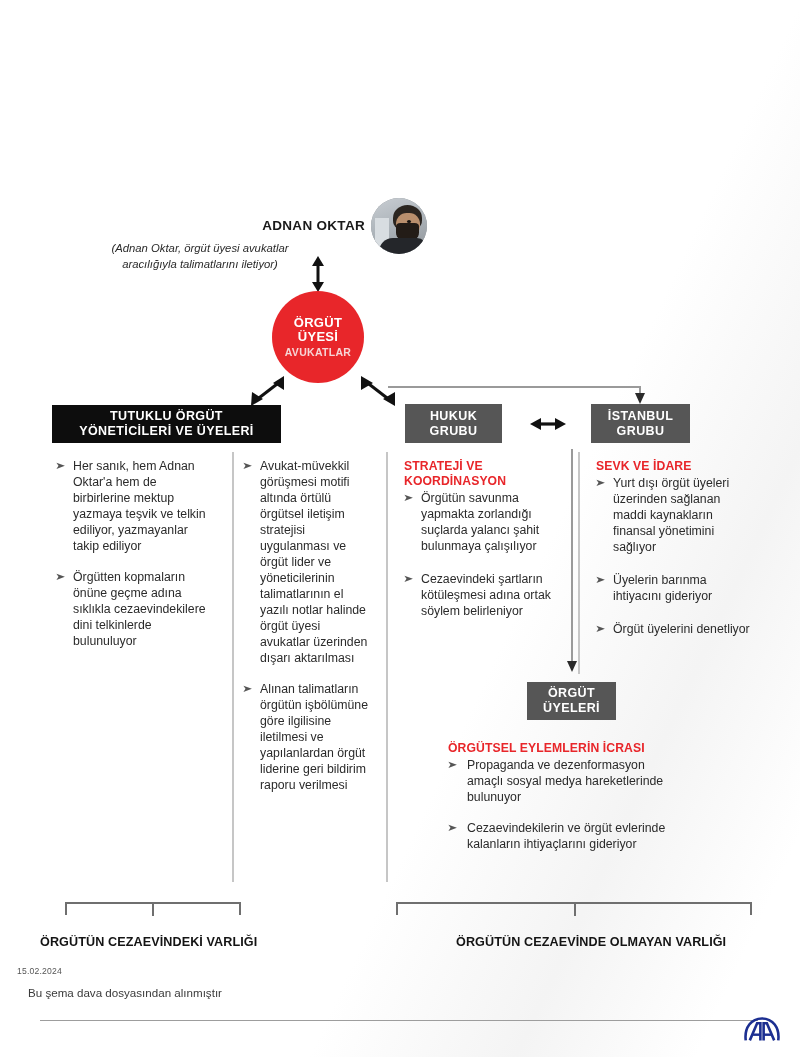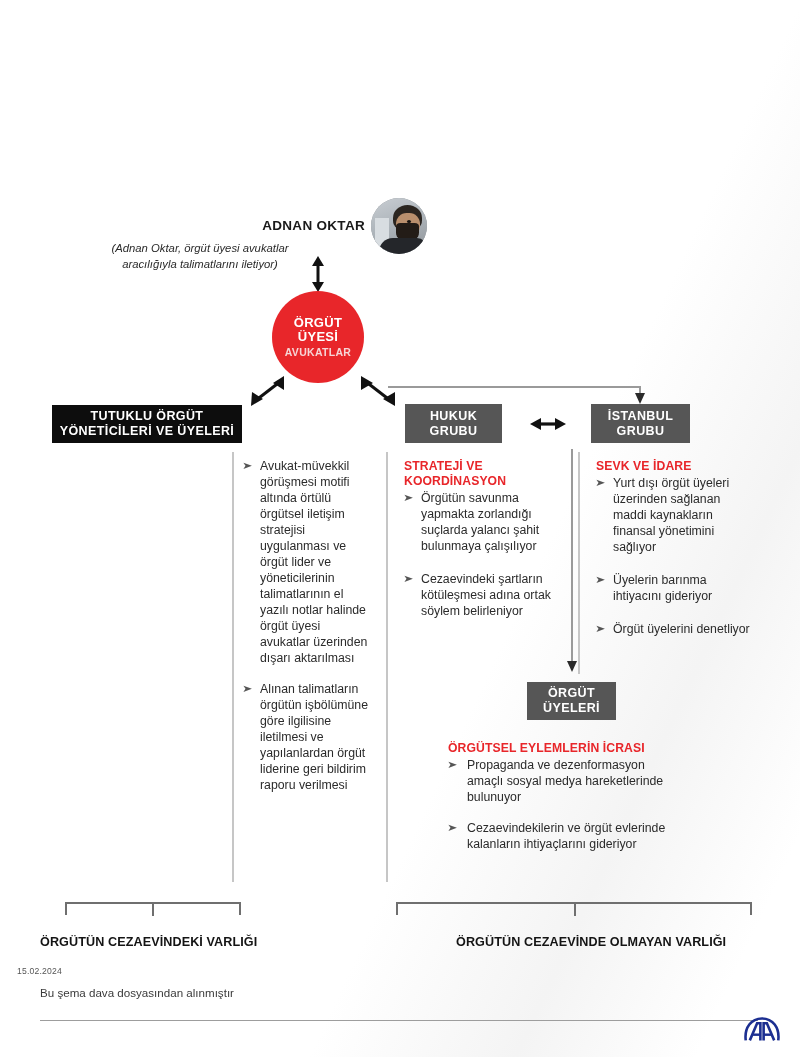--- a/index.html
+++ b/index.html
@@ -25,21 +25,21 @@
   .box{
     position:absolute;
     display:flex;align-items:center;justify-content:center;
     text-align:center;color:#ffffff;font-weight:bold;
     line-height:1.2;letter-spacing:.4px;
   }
   .box-black{background:#0d0d0d;}
   .box-grey{background:#565656;}
 
   #box-leader{left:231px;top:143px;width:174px;height:40px;font-size:12.5px;}
-  #box-tutuklu{left:52px;top:405px;width:190px;height:38px;font-size:12.5px;}
+  #box-tutuklu{left:52px;top:405px;width:229px;height:38px;font-size:12.5px;}
   #box-hukuk{left:405px;top:404px;width:97px;height:39px;font-size:12.5px;}
   #box-istanbul{left:591px;top:404px;width:99px;height:39px;font-size:12.5px;}
   #box-uyeleri{left:527px;top:682px;width:89px;height:38px;font-size:12.5px;}
 
   
   .leader-name{
     position:absolute;left:255px;top:218px;width:110px;
     text-align:right;font-size:13.5px;font-weight:bold;letter-spacing:.3px;
   }
   .avatar{
@@ -109,21 +109,21 @@
   .brk .lend{position:absolute;width:1.6px;height:13px;background:#6f6f6f;left:0;top:0;}
   .brk .rend{position:absolute;width:1.6px;height:13px;background:#6f6f6f;right:0;top:0;}
   .brk .tick{position:absolute;width:1.6px;height:14px;background:#6f6f6f;top:0;}
 
   .brk-label{position:absolute;font-size:12.6px;font-weight:bold;
     letter-spacing:.1px;color:#141414;white-space:nowrap;}
   .brk-center{position:absolute;left:256px;top:893px;width:120px;text-align:center;
     color:#e8262a;font-size:11.6px;font-weight:bold;line-height:1.3;letter-spacing:.2px;}
 
   
-  .foot-note{position:absolute;left:40px;top:986px;font-size:11.6px;color:#3a3a3a;}
+  .foot-note{position:absolute;left:28px;top:986px;font-size:11.6px;color:#3a3a3a;}
   .foot-rule{position:absolute;left:40px;top:1020px;width:718px;height:1px;background:#9d9d9d;}
   .foot-date{position:absolute;left:17px;top:966px;font-size:8.6px;color:#555;letter-spacing:.2px;}
   .aa-logo{position:absolute;left:742px;top:1016px;width:40px;height:26px;}
 </style>
 </head>
 <body>
 
 <div class="page">
 
 
@@ -194,20 +194,26 @@
     <div>
       <span>İSTANBUL</span><br>
       <span>GRUBU</span>
     </div>
   </div>
 
   <div class="divider" style="left:232px;top:452px;height:430px;"></div>
   <div class="divider" style="left:386px;top:452px;height:430px;"></div>
   <div class="divider" style="left:578px;top:452px;height:222px;"></div>
 
+  <div class="col" id="col1">
+    <ul class="bul">
+      <li>Her sanık, hem Adnan Oktar'a hem de birbirlerine mektup yazmaya teşvik ve telkin ediliyor, yazmayanlar takip ediliyor</li>
+      <li>Örgütten kopmaların önüne geçme adına sıklıkla cezaevindekilere dini telkinlerde bulunuluyor</li>
+    </ul>
+  </div>
 
   <div class="col" id="col2">
     <ul class="bul">
       <li>Avukat-müvekkil görüşmesi motifi altında örtülü örgütsel iletişim stratejisi uygulanması ve örgüt lider ve yöneticilerinin talimatlarının el yazılı notlar halinde örgüt üyesi avukatlar üzerinden dışarı aktarılması</li>
       <li>Alınan talimatların örgütün işbölümüne göre ilgilisine iletilmesi ve yapılanlardan örgüt liderine geri bildirim raporu verilmesi</li>
     </ul>
   </div>
 
   <div class="col" id="col3">
     <h4>STRATEJİ VE KOORDİNASYON</h4>

